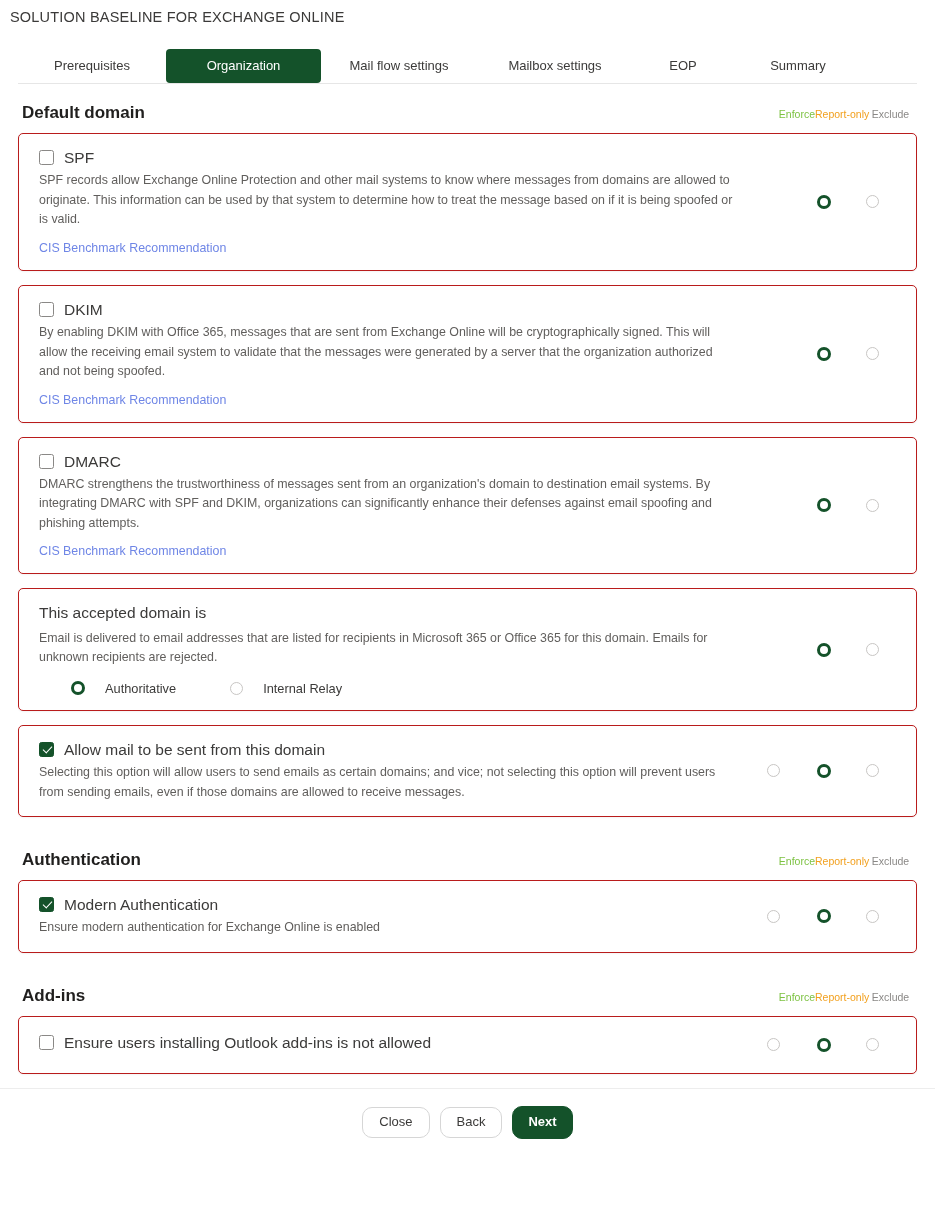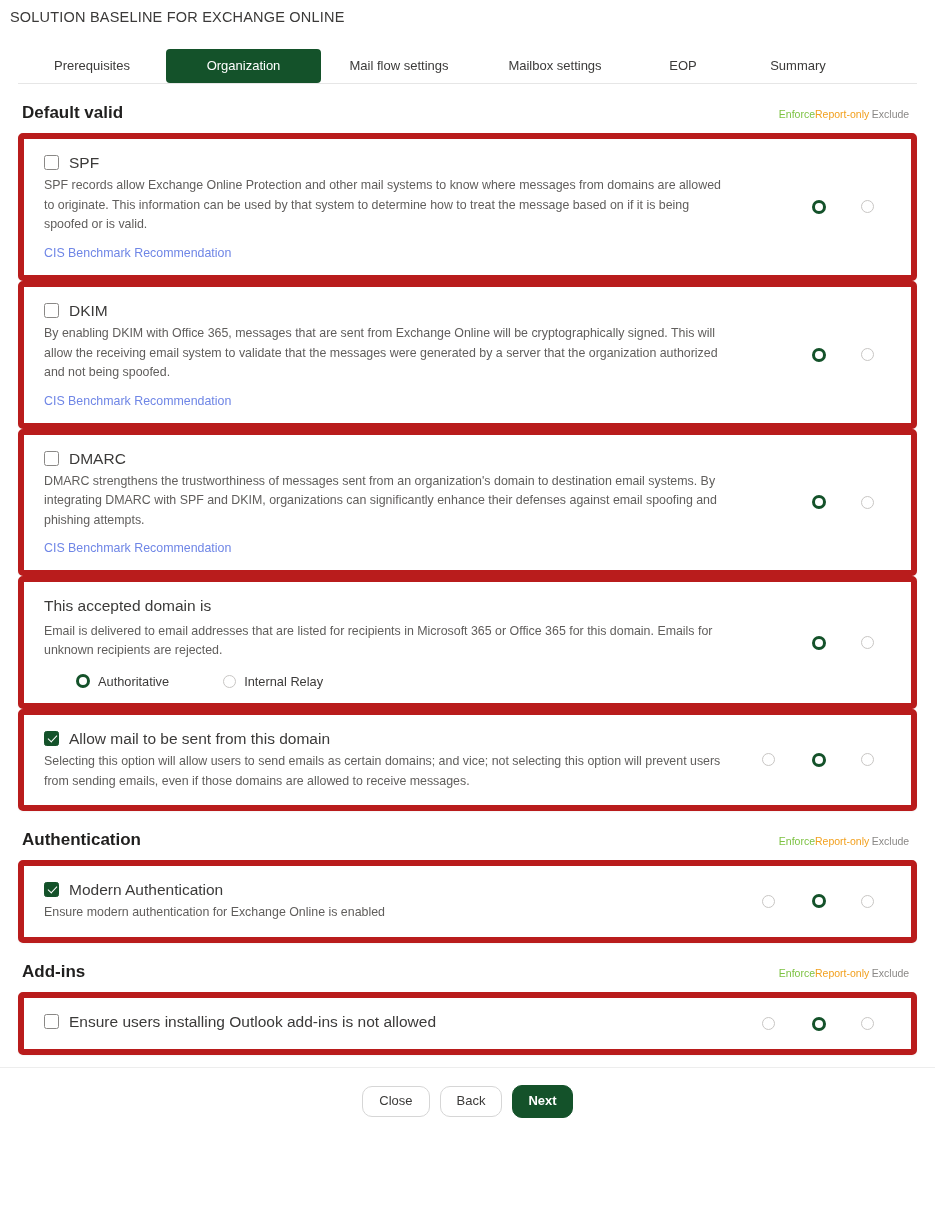--- a/index.html
+++ b/index.html
@@ -74,26 +74,27 @@
     white-space: nowrap;
   }
   .legend span { display: inline-block; }
   .legend .lg-enforce { color: #7dc242; width: 47px; text-align: right; margin-left: 27px; }
   .legend .lg-report  { color: #f2a01e; width: 53px; text-align: center; }
   .legend .lg-exclude { color: #8a8886; width: 45px; text-align: center; }
 
   
   .card {
     background: #ffffff;
-    border: 6px solid #b91c1c;
+    border: 1px solid #b91c1c;
     border-radius: 5px;
     box-shadow: 0 1px 2px rgba(0,0,0,0.045);
     display: flex;
     align-items: center;
     padding: 14px 16px 14px 20px;
+    margin-bottom: 14px;
     min-height: 58px;
   }
   .card-body { flex: 1 1 auto; padding-right: 14px; max-width: 730px; }
   .card-head {
     display: flex;
     align-items: center;
     gap: 10px;
     margin-bottom: 4px;
   }
   .card-title {
@@ -169,21 +170,21 @@
   
   .inline-radios {
     display: flex;
     align-items: center;
     gap: 22px;
     margin-top: 13px;
   }
   .inline-opt {
     display: flex;
     align-items: center;
-    gap: 8px;
+    gap: 20px;
     cursor: pointer;
     padding-left: 32px;
   }
   .inline-opt .lbl {
     font-size: 12.8px;
     color: #3b3a39;
   }
 
   
   .footer-sep {
@@ -230,21 +231,21 @@
       <div class="tab t1 active">Organization</div>
       <div class="tab t2">Mail flow settings</div>
       <div class="tab t3">Mailbox settings</div>
       <div class="tab t4">EOP</div>
       <div class="tab t5">Summary</div>
     </div>
 
   <div id="sections">
       <div class="section">
         <div class="section-head">
-          <div class="section-title">Default valid</div>
+          <div class="section-title">Default domain</div>
           <div class="legend">
             <span class="lg-enforce">Enforce</span>
             <span class="lg-report">Report-only</span>
             <span class="lg-exclude">Exclude</span>
           </div>
         </div>
         <div class="card">
           <div class="card-body"><div class="card-head">
               <div class="cb"></div>
               <div class="card-title">SPF</div>

